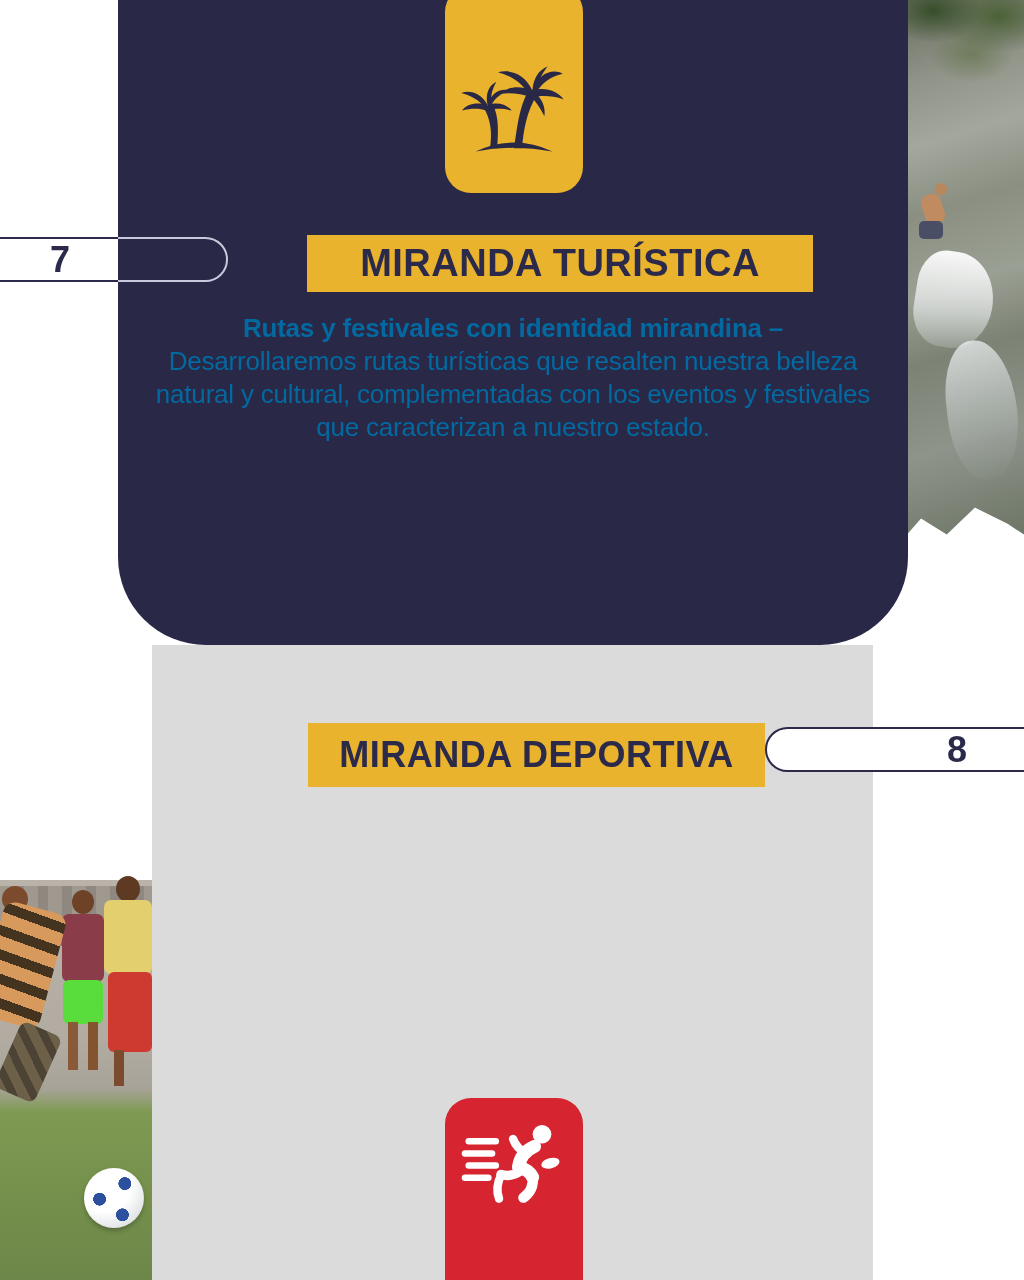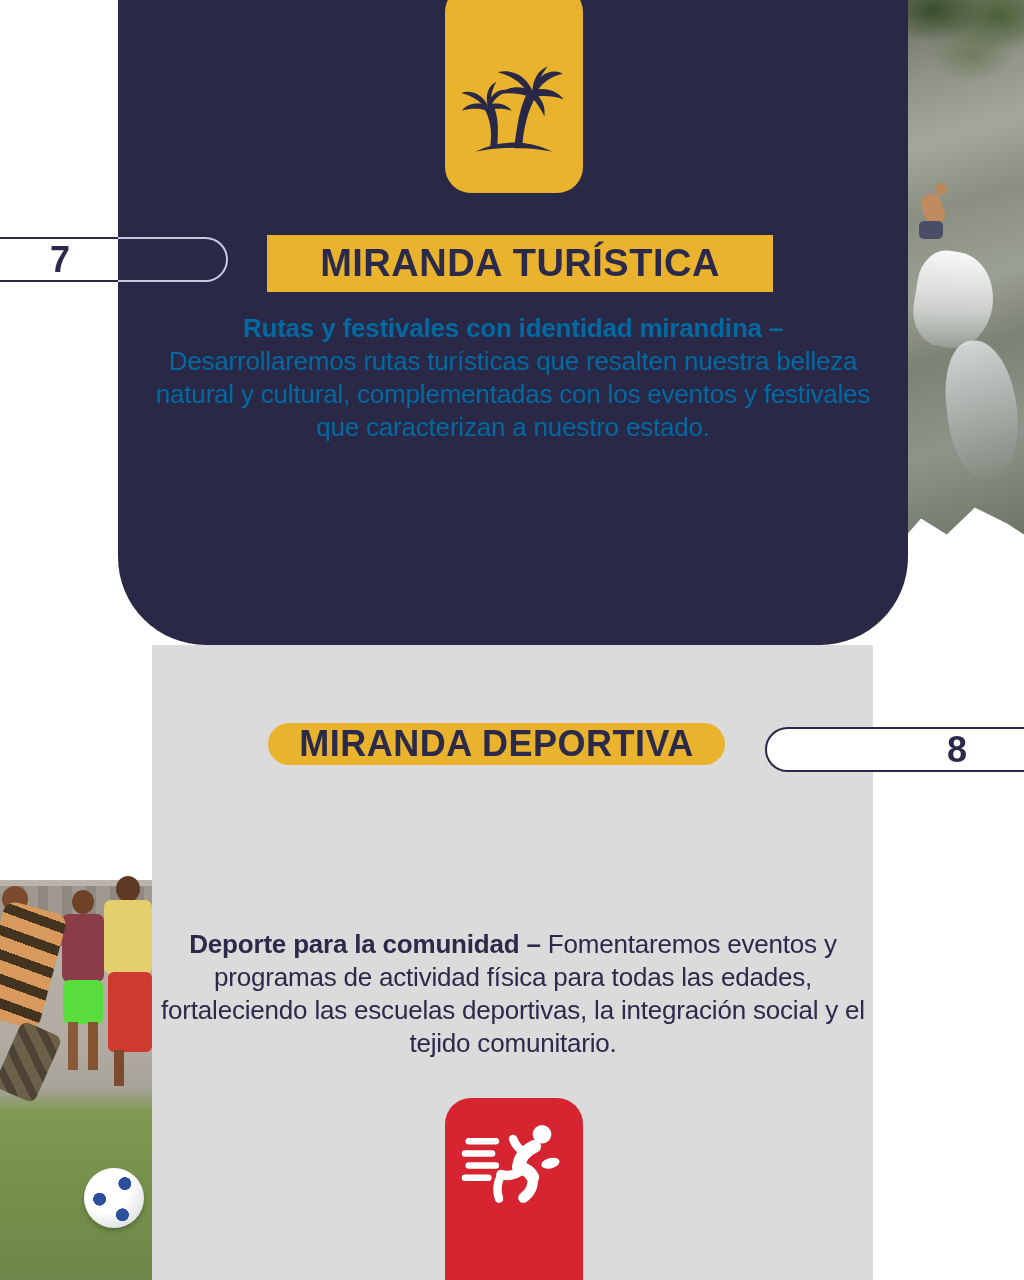--- a/index.html
+++ b/index.html
@@ -30,24 +30,24 @@
   }
   .icon-card{
     position:absolute;width:138px;z-index:3;display:flex;
     align-items:flex-start;justify-content:center;
   }
   .icon-card.tourism{left:445px;top:-14px;height:207px;background:#e9b32e;border-radius:26px;}
   .icon-card.sport{left:445px;top:1098px;height:182px;background:#d62430;border-radius:26px 26px 0 0;}
   .banner{
     position:absolute;z-index:3;background:#e9b32e;color:#2b2a4a;
     display:flex;align-items:center;justify-content:center;
-    font-weight:bold;letter-spacing:0.5px;
+    font-weight:bold;letter-spacing:0.5px;margin-left:40px;
   }
   .banner.tourism{left:267px;top:235px;width:506px;height:57px;font-size:38px;}
-  .banner.sport{left:268px;top:723px;width:457px;height:42px;font-size:36px;border-radius:21px;}
+  .banner.sport{left:268px;top:723px;width:457px;height:64px;font-size:36px;}
   .para{
     position:absolute;z-index:3;margin:0;text-align:center;
     font-size:26px;line-height:33px;letter-spacing:-0.2px;
   }
   .para.light{left:152px;width:722px;color:#0369a1;}
   .para.dark{left:152px;width:722px;color:#2b2a4a;}
   .para strong{font-weight:bold;}
   .p-t1{top:312px;}
   .p-t2{top:458px;}
   .p-s1{top:793px;}
@@ -166,21 +166,20 @@
 
   <div class="banner sport">
     <span>MIRANDA DEPORTIVA</span>
   </div>
 
   <div class="pill8">
     <span>8</span>
   </div>
 
 
-  <p class="para dark p-s2"><strong>Deporte para la comunidad –</strong> <span>Fomentaremos eventos y programas de actividad física para todas las edades, fortaleciendo las escuelas deportivas, la integración social y el tejido comunitario.</span></p>
 
   <div class="icon-card sport">
     <svg class="svg-icon" width="112" height="112" viewBox="0 0 120 120" style="margin-top:12px">
       <g fill="#ffffff">
         <rect x="8" y="30" width="36" height="7" rx="3.5"></rect>
         <rect x="4" y="43" width="36" height="7" rx="3.5"></rect>
         <rect x="8" y="56" width="36" height="7" rx="3.5"></rect>
         <rect x="4" y="69" width="32" height="7" rx="3.5"></rect>
         <circle cx="90" cy="26" r="10"></circle>
         <ellipse cx="99" cy="57" rx="10" ry="5.5" transform="rotate(-14 99 57)"></ellipse>

